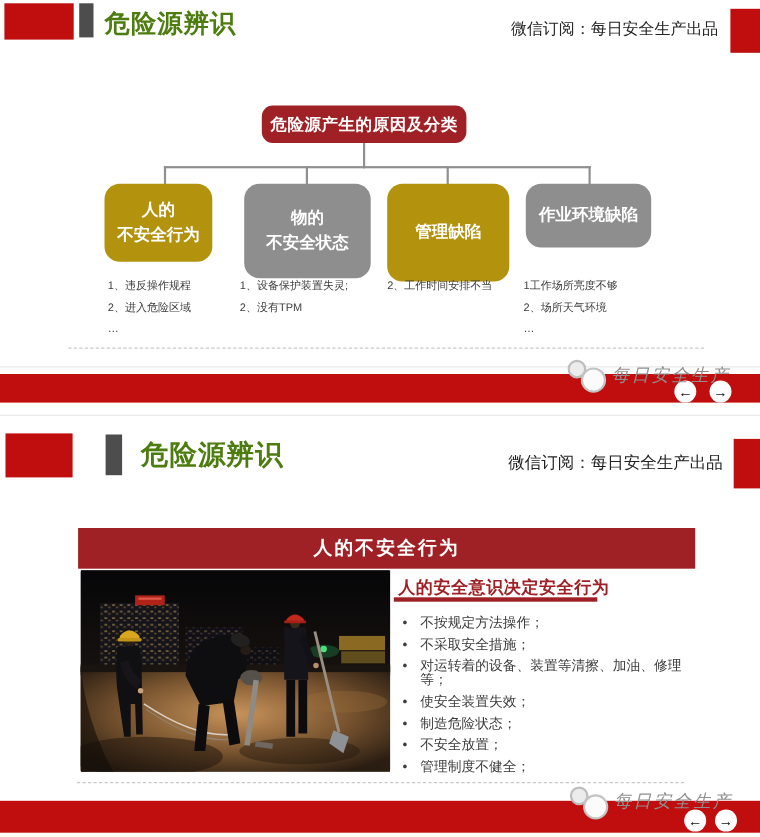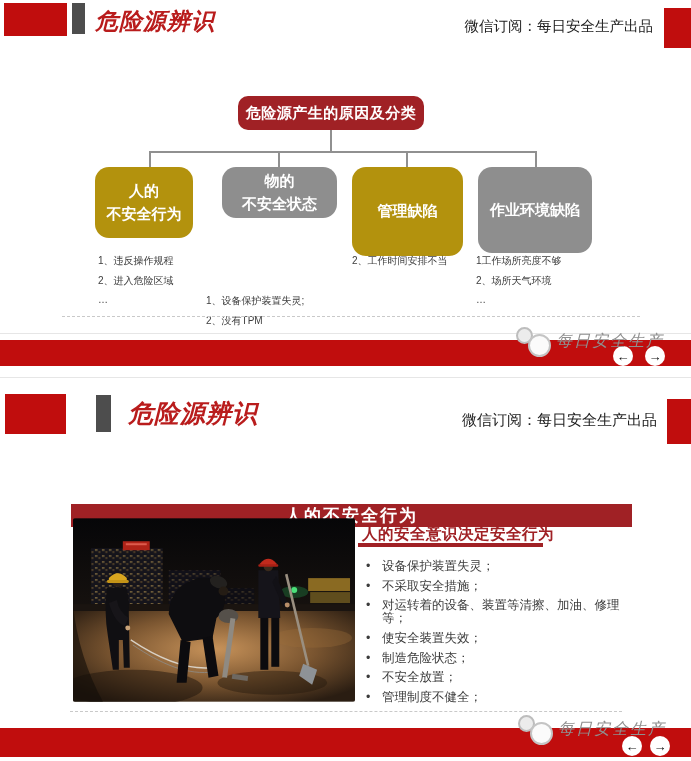--- a/index.html
+++ b/index.html
@@ -4,21 +4,21 @@
 <style>
   html,body{margin:0;padding:0;background:#fff;}
   .canvas{position:relative;width:691px;height:761px;background:#fff;overflow:hidden;
           font-family:"Liberation Sans","DejaVu Sans",sans-serif;color:#1a1a1a;}
   .a{position:absolute;}
   .preline{white-space:pre-line;}
 
   
   .hdr-red{background:var(--bright-red,#C00D0D);}
   .hdr-gray{background:#4D4D4D;}
-  .hdr-title{font-weight:bold;color:#b91c1c;letter-spacing:1px;font-style:italic;}
+  .hdr-title{font-weight:bold;color:#4d7c0f;letter-spacing:1px;}
   .hdr-sub{color:#222;}
 
   
   .rootbox{background:var(--dark-red,#A02125);color:#fff;font-weight:bold;font-size:15px;
            border-radius:10px;display:flex;align-items:center;justify-content:center;letter-spacing:.5px;}
   .node{color:#fff;font-weight:bold;font-size:15px;border-radius:14px;display:flex;
         align-items:center;justify-content:center;text-align:center;line-height:1.5;padding:4px;box-sizing:border-box;}
   .gold{background:var(--gold,#B3920D);}
   .grayb{background:var(--gray-box,#8E8E8E);}
   .cline{background:#909090;}
@@ -67,31 +67,31 @@
 
     <div class="a cline" style="left:330px;top:130px;width:2px;height:23px;"></div>
     <div class="a cline" style="left:149px;top:151px;width:388px;height:2px;"></div>
     <div class="a cline" style="left:149px;top:151px;width:2px;height:17px;"></div>
     <div class="a cline" style="left:278px;top:151px;width:2px;height:17px;"></div>
     <div class="a cline" style="left:406px;top:151px;width:2px;height:17px;"></div>
     <div class="a cline" style="left:535px;top:151px;width:2px;height:17px;"></div>
 
     <div class="a node gold preline" style="left:95px;top:167px;width:98px;height:71px;">人的
 不安全行为</div>
-    <div class="a node grayb preline" style="left:222px;top:167px;width:115px;height:51px;text-align:center;">物的
+    <div class="a node grayb preline" style="left:222px;top:167px;width:115px;height:86px;text-align:center;">物的
 不安全状态</div>
     <div class="a node gold" style="left:352px;top:167px;width:111px;height:89px;">管理缺陷</div>
-    <div class="a node grayb" style="left:478px;top:167px;width:114px;height:86px;">作业环境缺陷</div>
+    <div class="a node grayb" style="left:478px;top:167px;width:114px;height:58px;">作业环境缺陷</div>
 
     <ul class="a ilist" style="left:98px;top:253px;width:112px;">
       <li>1、违反操作规程</li>
       <li>2、进入危险区域</li>
       <li>…</li>
     </ul>
-    <ul class="a ilist" style="left:206px;top:253px;width:118px;margin-top:40px;">
+    <ul class="a ilist" style="left:218px;top:253px;width:118px;">
       <li>1、设备保护装置失灵;</li>
       <li>2、没有TPM</li>
     </ul>
     <ul class="a ilist" style="left:352px;top:253px;width:116px;">
       <li>2、工作时间安排不当</li>
     </ul>
     <ul class="a ilist" style="left:476px;top:253px;width:122px;">
       <li>1工作场所亮度不够</li>
       <li>2、场所天气环境</li>
       <li>…</li>
@@ -117,21 +117,21 @@
 
   <section>
     <div class="a hairline" style="left:0;top:377px;width:691px;"></div>
 
     <div class="a hdr-red" style="left:5px;top:394px;width:61px;height:40px;"></div>
     <div class="a hdr-gray" style="left:96px;top:395px;width:15px;height:37px;"></div>
     <div class="a hdr-title" style="left:128px;top:397px;font-size:25px;">危险源辨识</div>
     <div class="a hdr-sub" style="right:34px;top:411px;font-size:15px;">微信订阅：每日安全生产出品</div>
     <div class="a hdr-red" style="left:667px;top:399px;width:24px;height:45px;"></div>
 
-    <div class="a banner" style="left:71px;top:504px;width:561px;height:23px;">人的不安全行为</div>
+    <div class="a banner" style="left:71px;top:480px;width:561px;height:37px;">人的不安全行为</div>
 
     <div class="a photo" style="left:73px;top:518px;width:282px;height:184px;">
       <svg width="282" height="184" viewBox="0 0 283 184" xmlns="http://www.w3.org/2000/svg">
         <defs>
           <linearGradient id="sky" x1="0" y1="0" x2="0" y2="1">
             <stop offset="0" stop-color="#060608"></stop>
               <stop offset="1" stop-color="#17120f"></stop>
           </linearGradient>
           <radialGradient id="glow" cx="0.5" cy="0.45" r="0.65">
             <stop offset="0" stop-color="#c8935a"></stop>
@@ -196,21 +196,21 @@
         <line x1="214" y1="56" x2="236" y2="148" stroke="#9a8f80" stroke-width="2.6"></line>
         <path d="M231,146 L245,152 L240,167 L227,158 Z" fill="#8e9296"></path>
 
         <path d="M0,88 L0,184 L30,184 Q6,140 0,88 Z" fill="#130d08" opacity="0.6"></path>
       </svg>
     </div>
 
     <div class="a sec-head" style="left:362px;top:524px;">人的安全意识决定安全行为</div>
     <div class="a sec-rule" style="left:358px;top:543px;width:185px;height:3.5px;"></div>
     <ul class="a blist" style="left:362px;top:560px;width:278px;">
-      <li>设备保护装置失灵；</li>
+      <li>不按规定方法操作；</li>
       <li>不采取安全措施；</li>
       <li>对运转着的设备、装置等清擦、加油、修理等；</li>
       <li>使安全装置失效；</li>
       <li>制造危险状态；</li>
       <li>不安全放置；</li>
       <li>管理制度不健全；</li>
     </ul>
 
     <div class="a dashline" style="left:70px;top:711px;width:552px;"></div>
 

